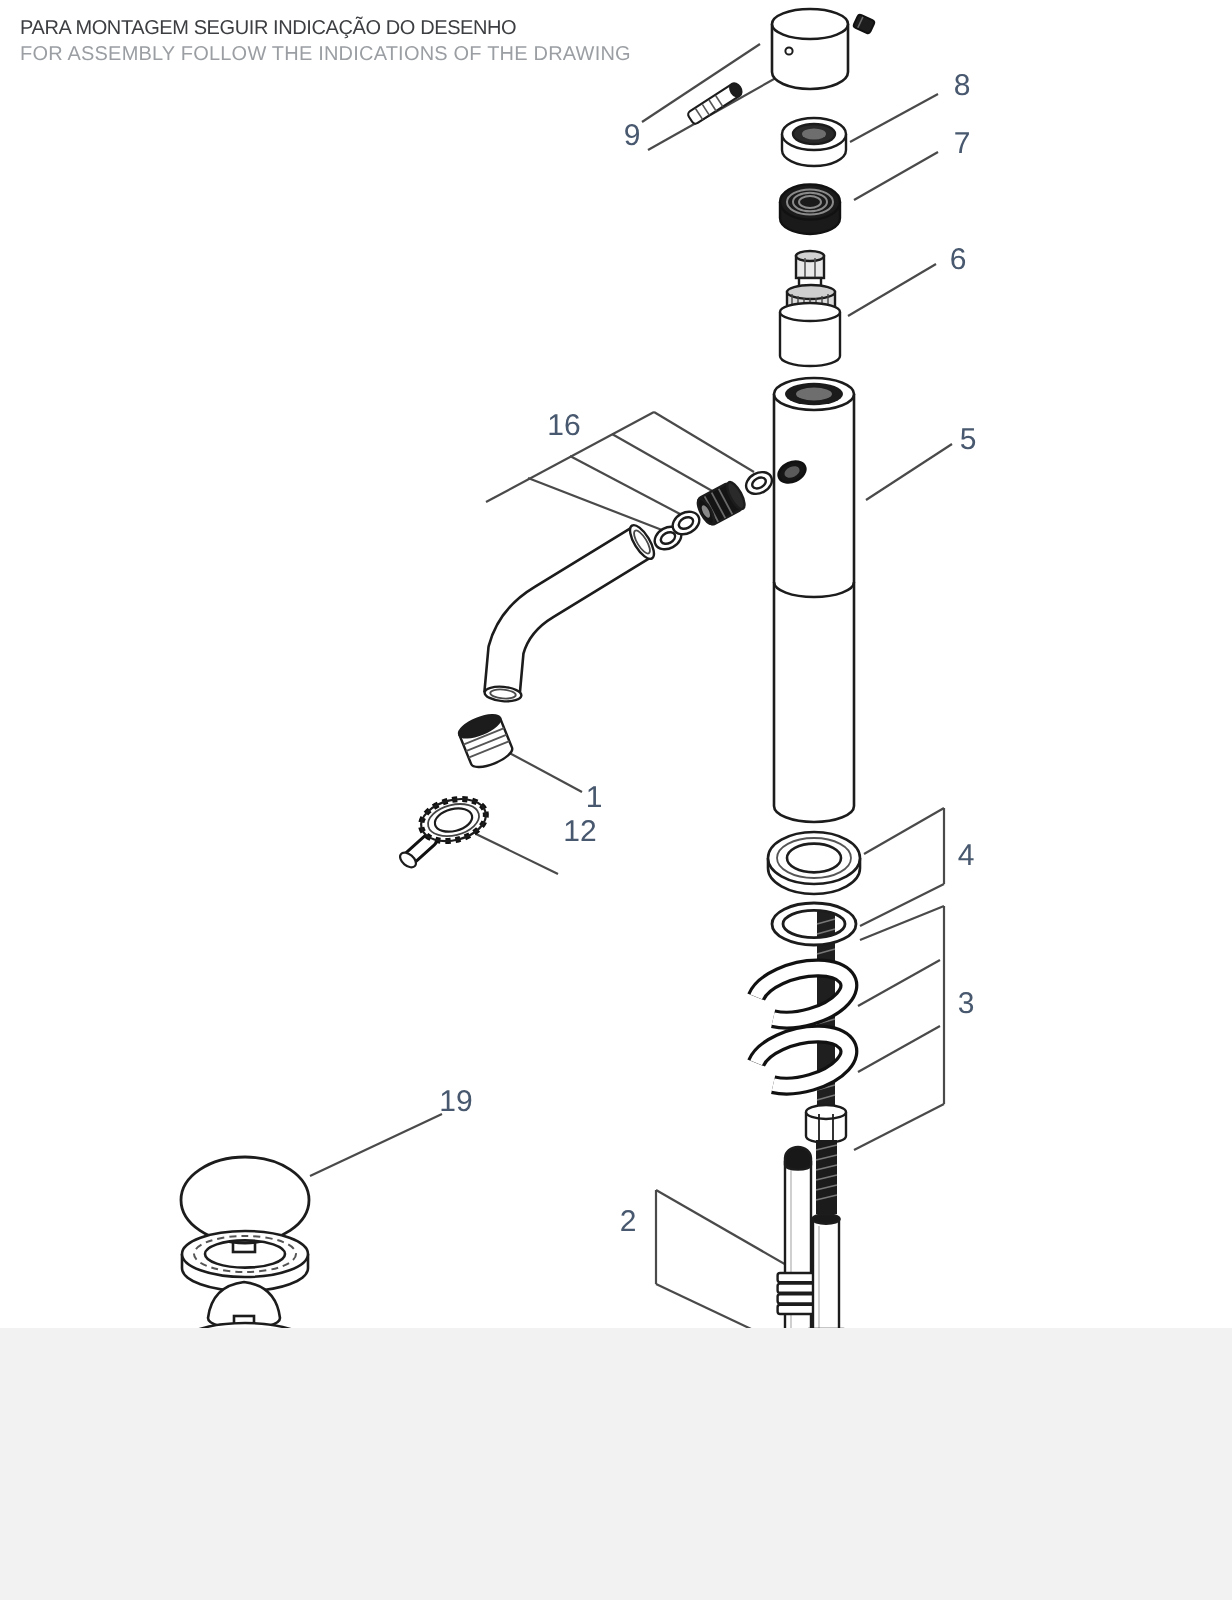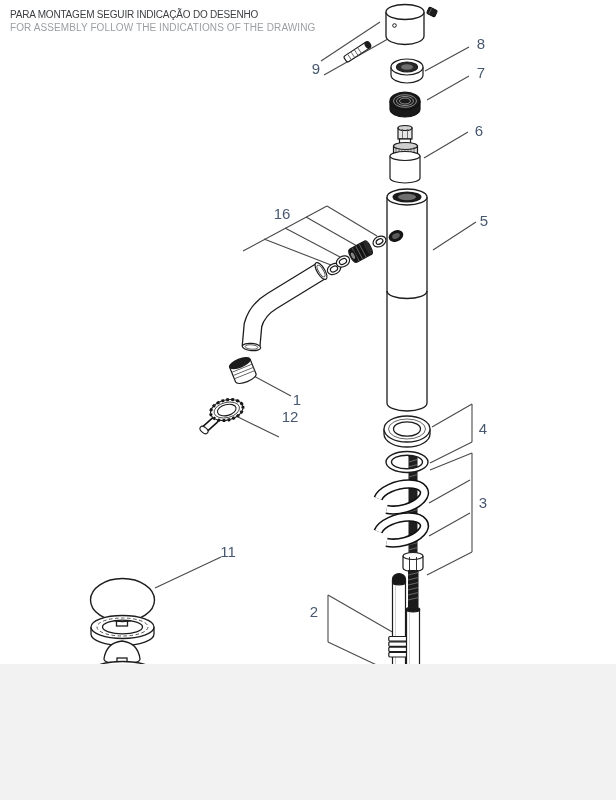--- a/index.html
+++ b/index.html
@@ -338,21 +338,21 @@
   <div class="callout" style="left:297px;top:399px">1</div>
   <div class="callout" style="left:314px;top:611px">2</div>
   <div class="callout" style="left:483px;top:502px">3</div>
   <div class="callout" style="left:483px;top:428px">4</div>
   <div class="callout" style="left:484px;top:220px">5</div>
   <div class="callout" style="left:479px;top:130px">6</div>
   <div class="callout" style="left:481px;top:72px">7</div>
   <div class="callout" style="left:481px;top:43px">8</div>
   <div class="callout" style="left:316px;top:68px">9</div>
   <div class="callout" style="left:282px;top:213px">16</div>
-  <div class="callout" style="left:228px;top:551px">11</div>
+  <div class="callout" style="left:228px;top:551px">19</div>
   <div class="callout" style="left:290px;top:416px">12</div>
 
   <div class="inlet hot">
     <div class="a">ENTRADA DE ÁGUA QUENTE</div>
     <div class="b">HOT WATER INLET</div>
   </div>
   <div class="inlet cold">
     <div class="a">ENTRADA DE ÁGUA FRIA</div>
     <div class="b">COLD WATER INLET</div>
   </div>

